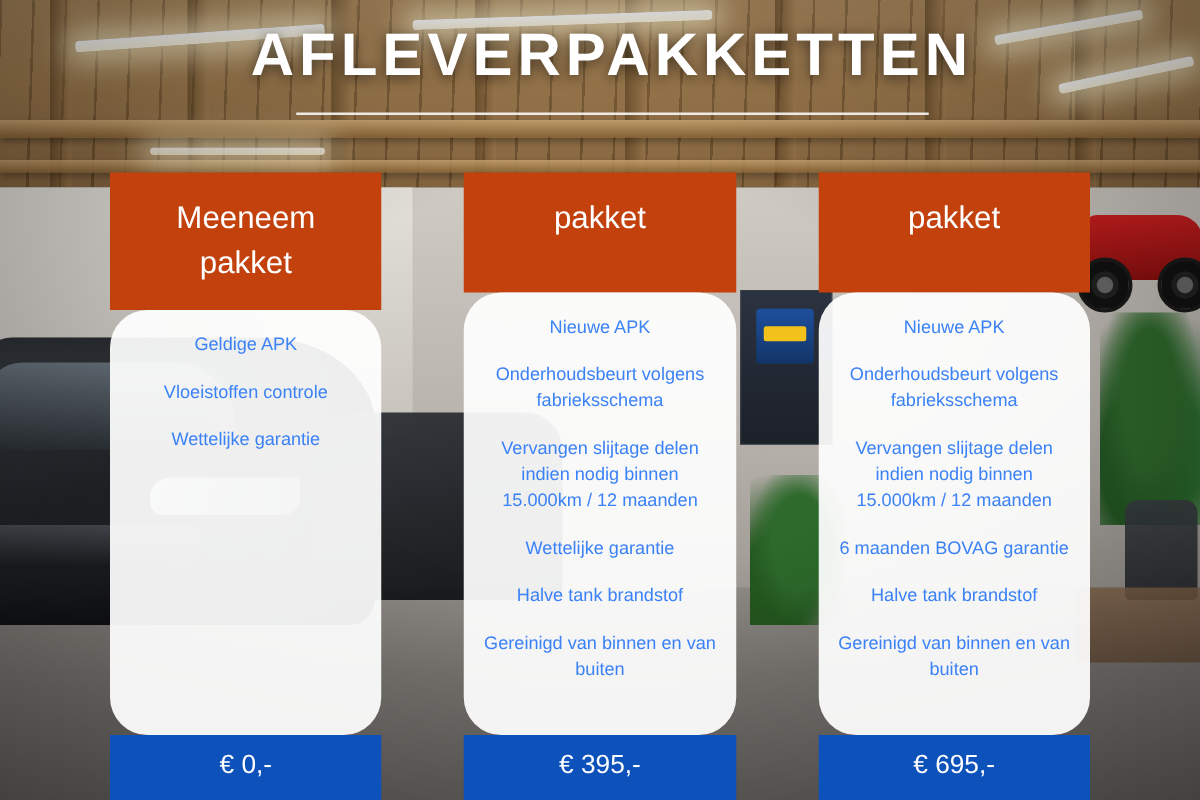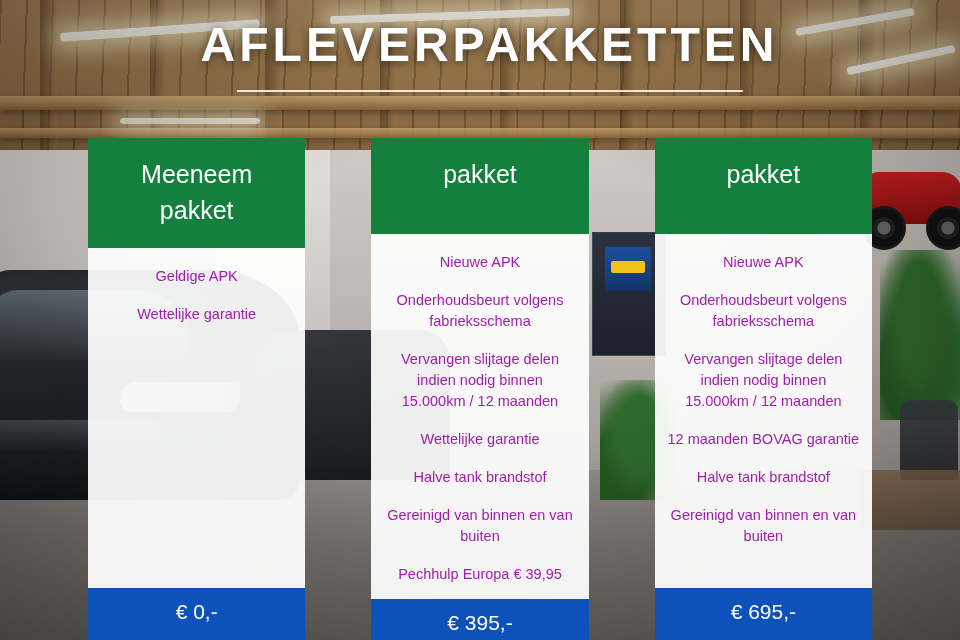--- a/index.html
+++ b/index.html
@@ -167,37 +167,38 @@
     background: rgba(255,255,255,0.85);
   }
 
   
   .cards {
     position: absolute; left: 88px; top: 138px; width: 784px; height: 502px;
     display: flex; gap: 66px;
   }
   .card { width: 228px; display: flex; flex-direction: column; }
   .card-head {
-    background: #15803d;
+    background: #c2410c;
     color: #ffffff;
     text-align: center;
     padding: 18px 10px 20px;
     font-size: 25px;
     line-height: 36px;
     font-weight: 400;
     min-height: 96px;
   }
   .card-body {
     background: rgba(255,255,255,0.93);
     flex: 1 1 auto;
     padding: 18px 12px 14px;
     text-align: center;
-    color: #a21caf;
+    color: #3b82f6;
     font-size: 14.5px;
     line-height: 21px;
+    border-radius: 30px;
   }
   .card-body .feat { margin-bottom: 17px; }
   .card-body .feat:last-child { margin-bottom: 0; }
   .card-foot {
     background: #0d52ba;
     color: #ffffff;
     text-align: center;
     font-size: 21px;
     padding: 12px 8px 16px;
     min-height: 46px;
@@ -262,50 +263,50 @@
 
   <div class="cards">
 
     <div class="card meeneem">
       <div class="card-head">
         <div>Meeneem</div>
         <div>pakket</div>
       </div>
       <div class="card-body">
         <div class="feat">Geldige APK</div>
+        <div class="feat">Vloeistoffen controle</div>
         <div class="feat">Wettelijke garantie</div>
       </div>
       <div class="card-foot">€ 0,-</div>
     </div>
 
     <div class="card">
       <div class="card-head">
         <div>pakket</div>
       </div>
       <div class="card-body">
         <div class="feat">Nieuwe APK</div>
         <div class="feat">Onderhoudsbeurt volgens fabrieksschema</div>
         <div class="feat">Vervangen slijtage delen indien nodig binnen 15.000km / 12 maanden</div>
         <div class="feat">Wettelijke garantie</div>
         <div class="feat">Halve tank brandstof</div>
         <div class="feat">Gereinigd van binnen en van buiten</div>
-        <div class="feat">Pechhulp Europa € 39,95</div>
       </div>
       <div class="card-foot">€ 395,-</div>
     </div>
 
     <div class="card">
       <div class="card-head">
         <div>pakket</div>
       </div>
       <div class="card-body">
         <div class="feat">Nieuwe APK</div>
         <div class="feat">Onderhoudsbeurt volgens fabrieksschema</div>
         <div class="feat">Vervangen slijtage delen indien nodig binnen 15.000km / 12 maanden</div>
-        <div class="feat">12 maanden BOVAG garantie</div>
+        <div class="feat">6 maanden BOVAG garantie</div>
         <div class="feat">Halve tank brandstof</div>
         <div class="feat">Gereinigd van binnen en van buiten</div>
       </div>
       <div class="card-foot">€ 695,-</div>
     </div>
 
   </div>
 </div>
 
 </body></html>

